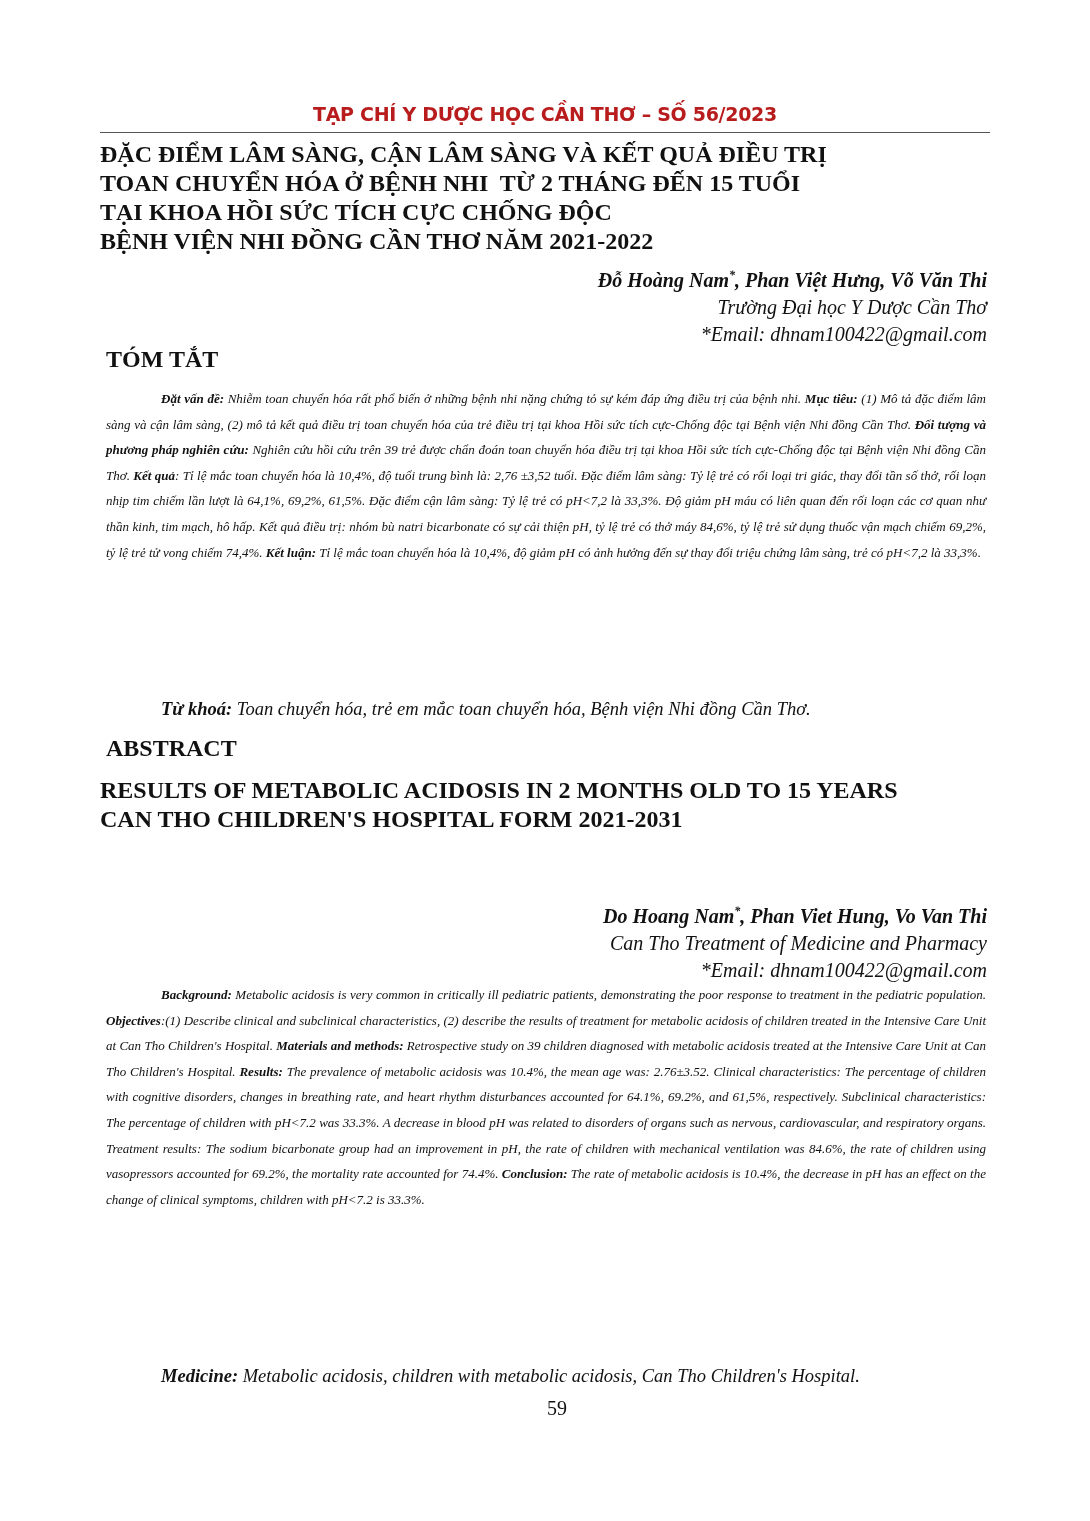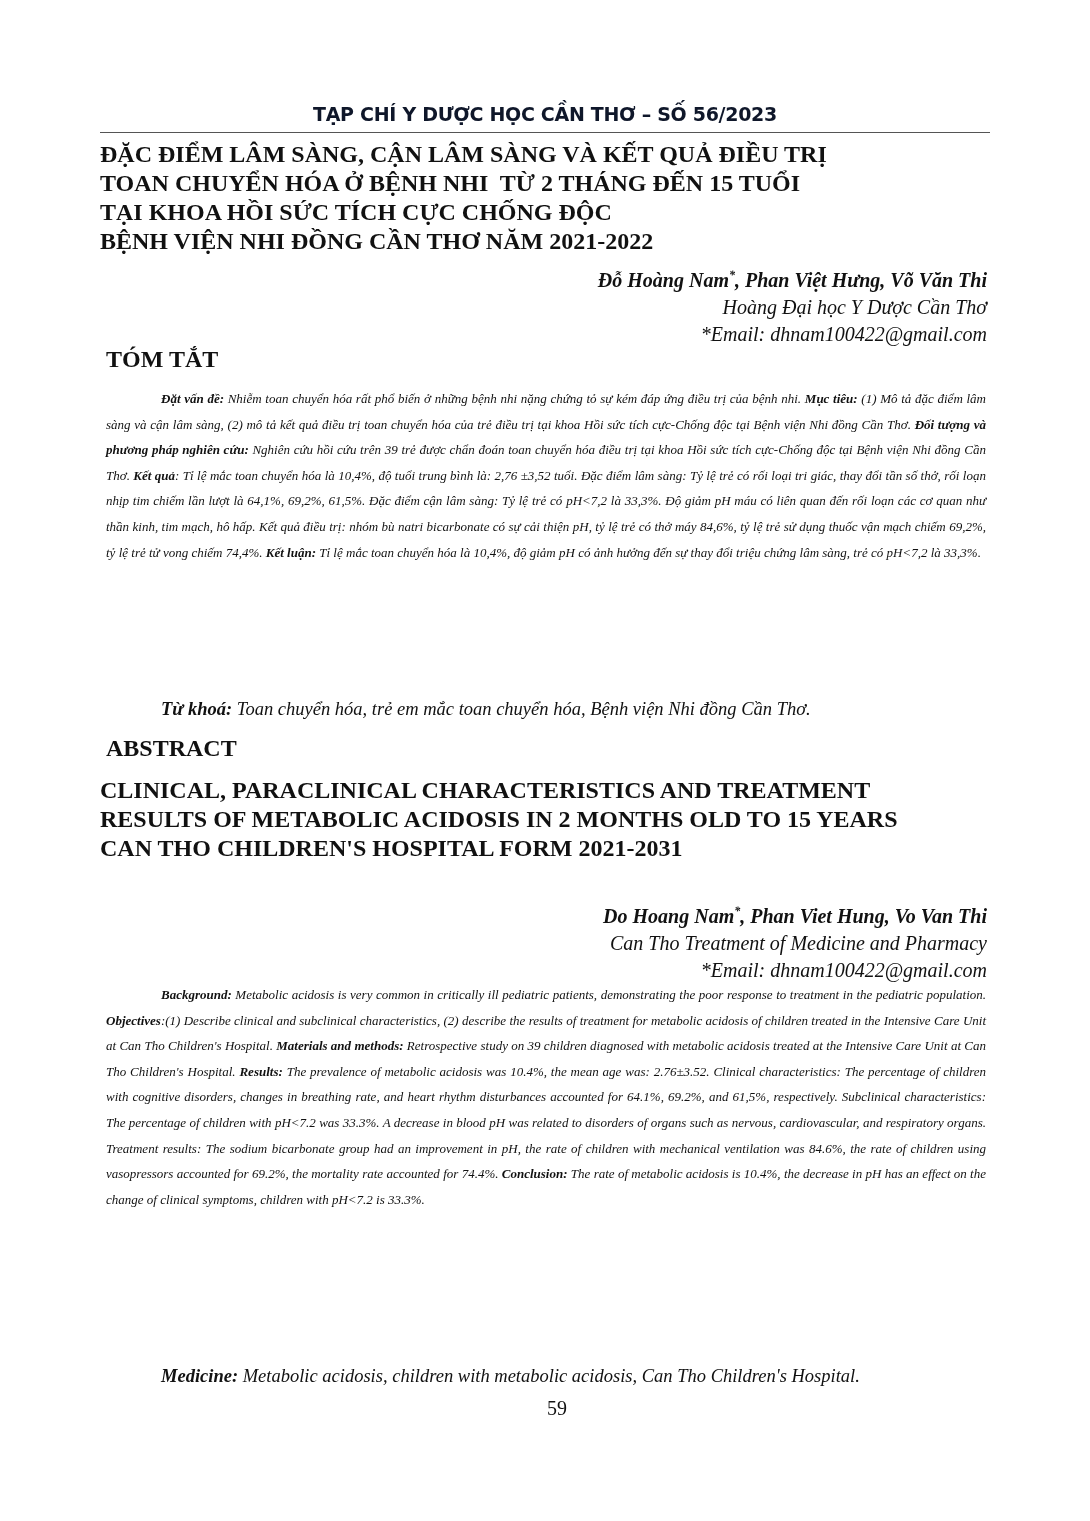--- a/index.html
+++ b/index.html
@@ -1,21 +1,21 @@
 <!DOCTYPE html>
 <html><head>
 <meta charset="utf-8">
 <style>
   html, body { margin: 0; padding: 0; background: #ffffff; }
   body { width: 1090px; height: 1521px; position: relative; overflow: hidden; color: #111; }
   .page { position: absolute; left: 0; top: 0; width: 1090px; height: 1521px; }
   .running-header {
     position: absolute; left: 100px; top: 103px; width: 890px;
     text-align: center; font-family: "DejaVu Sans", sans-serif; font-weight: bold;
-    font-size: 19px; letter-spacing: -0.3px; color: #0f172a;
+    font-size: 19px; letter-spacing: -0.3px; color: #b91c1c;
   }
   .header-rule { position: absolute; left: 100px; top: 132px; width: 890px; height: 1px; background: #555; }
   .title-block { position: absolute; left: 100px; top: 140px; width: 890px; text-align: left;
     font-family: "Liberation Serif", serif; font-weight: bold; font-size: 24px; line-height: 29px; }
   .title-line { display: block; white-space: pre; }
   .authors-block { position: absolute; right: 103px; text-align: right;
     font-family: "Liberation Serif", serif; font-style: italic; font-size: 20px; line-height: 27px; }
   .authors-block .names { font-weight: bold; }
   .authors-block sup { font-size: 12px; }
   .section-heading { position: absolute; left: 106px; font-family: "Liberation Serif", serif;
@@ -40,36 +40,35 @@
 
   <div class="title-block">
     <span class="title-line">ĐẶC ĐIỂM LÂM SÀNG, CẬN LÂM SÀNG VÀ KẾT QUẢ ĐIỀU TRỊ</span>
     <span class="title-line">TOAN CHUYỂN HÓA Ở BỆNH NHI  TỪ 2 THÁNG ĐẾN 15 TUỔI</span>
     <span class="title-line">TẠI KHOA HỒI SỨC TÍCH CỰC CHỐNG ĐỘC</span>
     <span class="title-line">BỆNH VIỆN NHI ĐỒNG CẦN THƠ NĂM 2021-2022</span>
   </div>
 
   <div class="authors-block" style="top:262px;">
     <div class="names"><span>Đỗ Hoàng Nam</span><sup>*</sup><span>, Phan Việt Hưng, Võ Văn Thi</span></div>
-    <div>Hoàng Đại học Y Dược Cần Thơ</div>
+    <div>Trường Đại học Y Dược Cần Thơ</div>
     <div>*Email: dhnam100422@gmail.com</div>
   </div>
 
   <div class="section-heading" style="top:346px;">TÓM TẮT</div>
 
   <div class="body-text" style="top:386px;">
     <p><span class="lbl">Đặt vấn đề:</span><span> Nhiễm toan chuyển hóa rất phổ biến ở những bệnh nhi nặng chứng tỏ sự kém đáp ứng điều trị của bệnh nhi. </span><span class="lbl">Mục tiêu:</span><span> (1) Mô tả đặc điểm lâm sàng và cận lâm sàng, (2) mô tả kết quả điều trị toan chuyển hóa của trẻ điều trị tại khoa Hồi sức tích cực-Chống độc tại Bệnh viện Nhi đồng Cần Thơ. </span><span class="lbl">Đối tượng và phương pháp nghiên cứu:</span><span> Nghiên cứu hồi cứu trên 39 trẻ được chẩn đoán toan chuyển hóa điều trị tại khoa Hồi sức tích cực-Chống độc tại Bệnh viện Nhi đồng Cần Thơ. </span><span class="lbl">Kết quả</span><span>: Tỉ lệ mắc toan chuyển hóa là 10,4%, độ tuổi trung bình là: 2,76 ±3,52 tuổi. Đặc điểm lâm sàng: Tỷ lệ trẻ có rối loại tri giác, thay đổi tần số thở, rối loạn nhịp tim chiếm lần lượt là 64,1%, 69,2%, 61,5%. Đặc điểm cận lâm sàng: Tỷ lệ trẻ có pH&lt;7,2 là 33,3%. Độ giảm pH máu có liên quan đến rối loạn các cơ quan như thần kinh, tim mạch, hô hấp. Kết quả điều trị: nhóm bù natri bicarbonate có sự cải thiện pH, tỷ lệ trẻ có thở máy 84,6%, tỷ lệ trẻ sử dụng thuốc vận mạch chiếm 69,2%, tỷ lệ trẻ tử vong chiếm 74,4%. </span><span class="lbl">Kết luận:</span><span> Tỉ lệ mắc toan chuyển hóa là 10,4%, độ giảm pH có ảnh hưởng đến sự thay đổi triệu chứng lâm sàng, trẻ có pH&lt;7,2 là 33,3%.</span></p>
   </div>
 
   <div class="keyword-line" style="top:697px;"><span class="lbl">Từ khoá:</span><span> Toan chuyển hóa, trẻ em mắc toan chuyển hóa, Bệnh viện Nhi đồng Cần Thơ.</span></div>
 
   <div class="section-heading" style="top:735px;">ABSTRACT</div>
 
   <div class="title-block" style="top:776px;">
-    <span class="title-line">CLINICAL, PARACLINICAL CHARACTERISTICS AND TREATMENT</span>
     <span class="title-line">RESULTS OF METABOLIC ACIDOSIS IN 2 MONTHS OLD TO 15 YEARS</span>
     <span class="title-line">CAN THO CHILDREN'S HOSPITAL FORM 2021-2031</span>
   </div>
 
   <div class="authors-block" style="top:898px;">
     <div class="names"><span>Do Hoang Nam</span><sup>*</sup><span>, Phan Viet Hung, Vo Van Thi</span></div>
     <div>Can Tho Treatment of Medicine and Pharmacy</div>
     <div>*Email: dhnam100422@gmail.com</div>
   </div>
 

